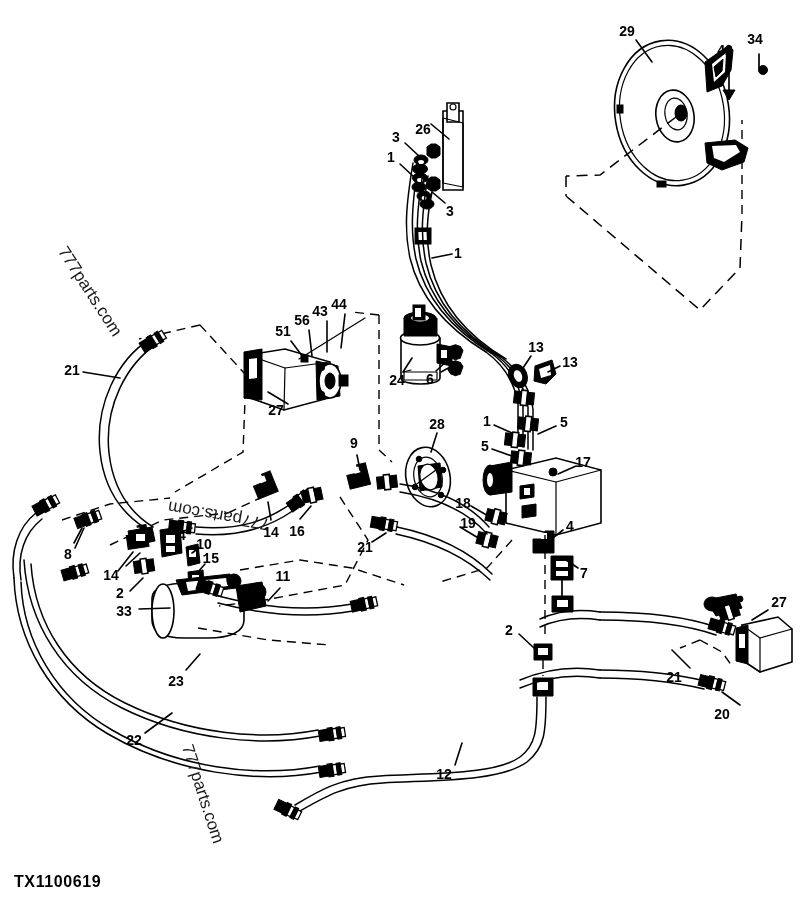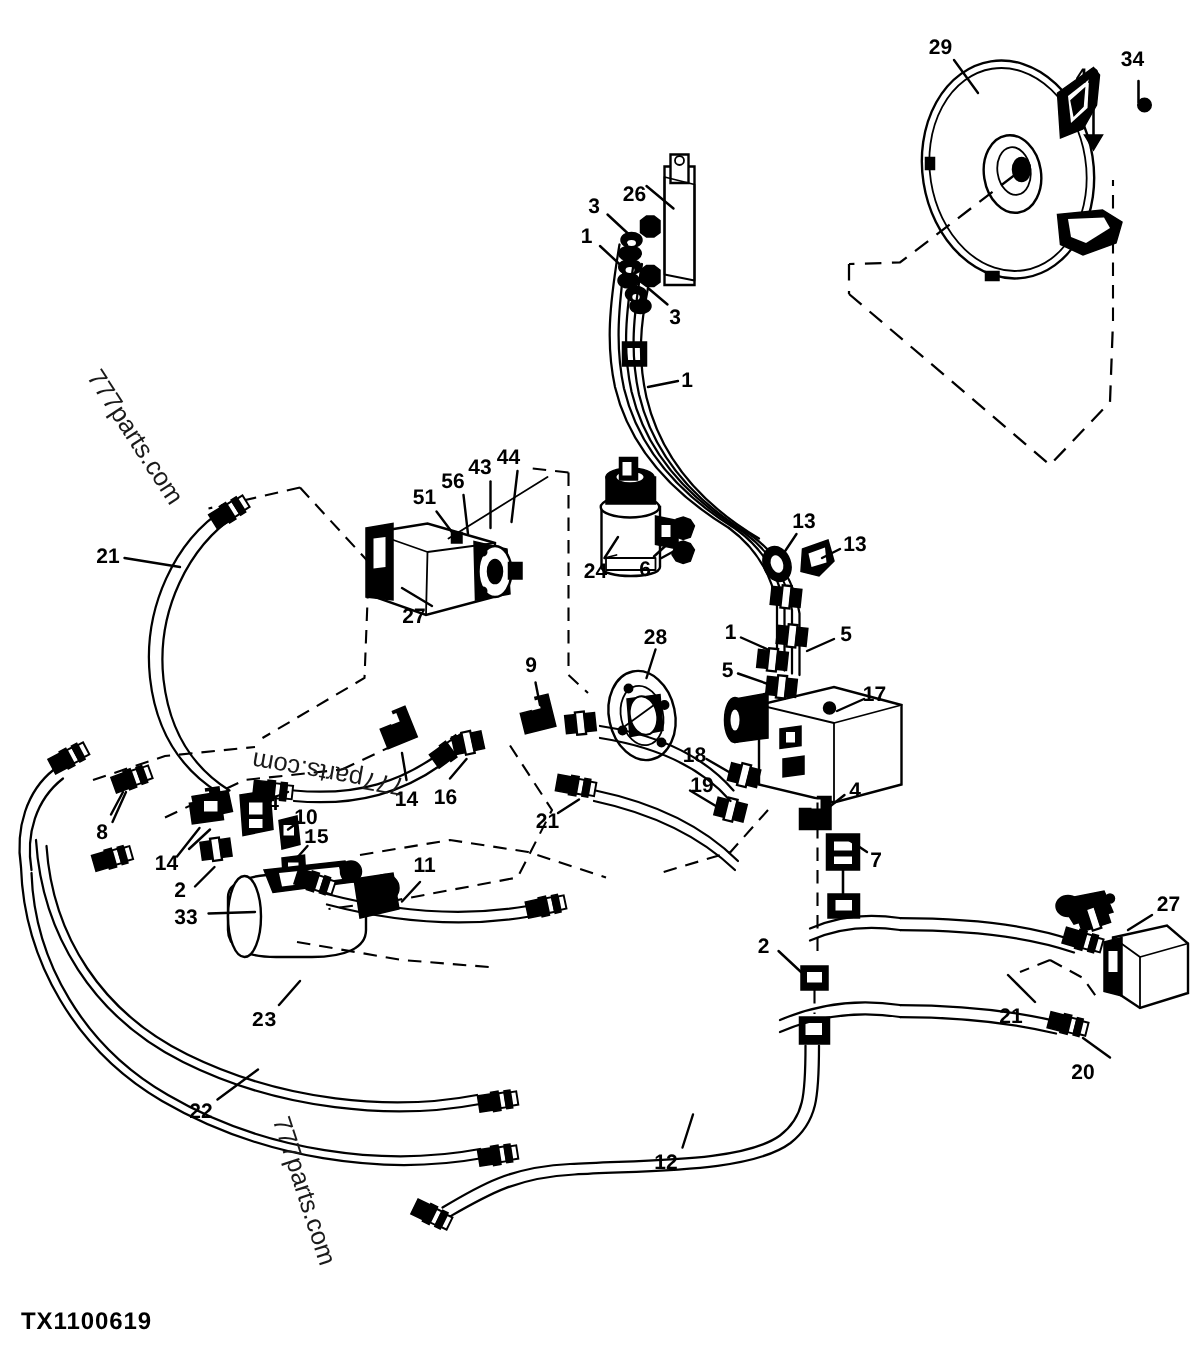--- a/index.html
+++ b/index.html
@@ -569,21 +569,21 @@
     <div class="callout" style="left:297px; top:531px;">16</div>
     <div class="callout" style="left:365px; top:547px;">21</div>
     <div class="callout" style="left:68px; top:554px;">8</div>
     <div class="callout" style="left:182px; top:535px;">4</div>
     <div class="callout" style="left:204px; top:544px;text-align:center;">10</div>
     <div class="callout" style="left:211px; top:559px;font-family:Liberation Mono, monospace;">15</div>
     <div class="callout" style="left:111px; top:575px;">14</div>
     <div class="callout" style="left:120px; top:593px;">2</div>
     <div class="callout" style="left:124px; top:611px;">33</div>
     <div class="callout" style="left:283px; top:576px;">11</div>
-    <div class="callout" style="left:176px; top:681px;font-family:Liberation Mono, monospace;">23</div>
+    <div class="callout" style="left:176px; top:681px;">23</div>
     <div class="callout" style="left:134px; top:740px;text-align:center;">22</div>
     <div class="callout" style="left:509px; top:630px;">2</div>
     <div class="callout" style="left:444px; top:774px;">12</div>
     <div class="callout" style="left:779px; top:602px;">27</div>
     <div class="callout" style="left:674px; top:677px;">21</div>
     <div class="callout" style="left:722px; top:714px;">20</div>
   </div>
 
   <div class="watermark" style="left:70px; top:243px; transform:rotate(57deg);">777parts.com</div>
   <div class="watermark" style="left:268px; top:534px; transform:rotate(190deg);">777parts.com</div>

